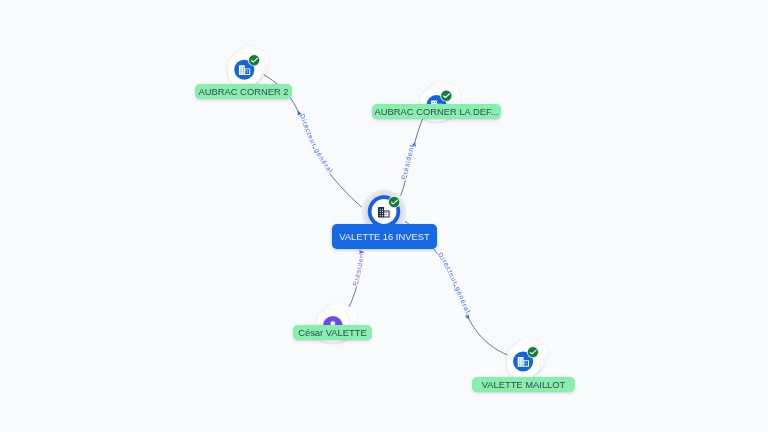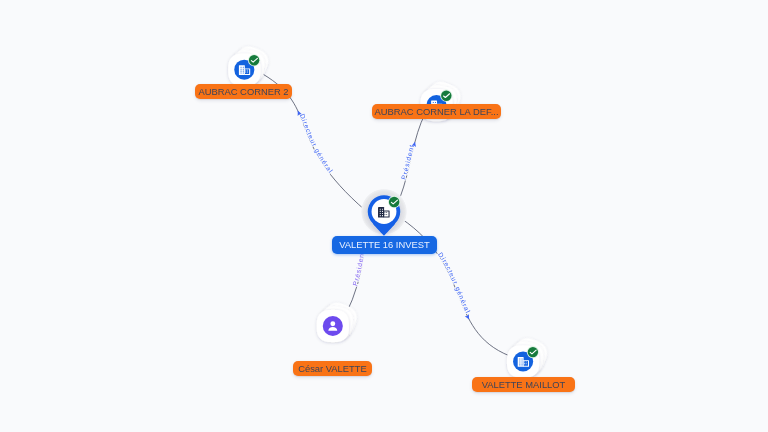--- a/index.html
+++ b/index.html
@@ -7,21 +7,21 @@
   body{width:768px;height:432px;overflow:hidden;background:#f9fafc;
        font-family:"Liberation Sans",sans-serif;}
   #graph{position:relative;width:768px;height:432px;background:#f9fafc;}
   svg.layer{position:absolute;left:0;top:0;width:768px;height:432px;}
   .edge-path{fill:none;stroke:#4a4f63;stroke-width:0.8;}
   .edge-label{font-family:"Liberation Sans",sans-serif;font-size:6.6px;font-weight:400;}
   .node-label{position:absolute;box-sizing:border-box;white-space:nowrap;
      border-radius:5px;font-size:9.4px;line-height:1;
      transform:translateZ(0);
      display:flex;align-items:center;justify-content:center;}
-  .node-label.plain{background:#f97316;color:#3d4459;
+  .node-label.plain{background:#86efac;color:#3d4459;
      box-shadow:0 1.5px 3.5px rgba(45,55,95,.13), 0 0.5px 1px rgba(45,55,95,.08);}
   .node-label.active{background:#1668e3;color:#e9f1ff;
      box-shadow:0 1px 3px rgba(22,104,227,.35);}
 </style>
 </head>
 <body>
 
 <div id="graph">
   <svg class="layer" id="edges-layer" viewBox="0 0 768 432">
       <defs>
@@ -200,17 +200,17 @@
         <g>
           <circle cx="532.9" cy="352.1" r="6.1000000000000005" fill="#dff3e5"></circle>
           <circle cx="532.9" cy="352.1" r="5.2" fill="#167b3c"></circle>
           <path d="M 530.1761904761904 352.39714285714285 L 531.9590476190476 353.932380952381 L 536.1685714285715 350.16857142857145" fill="none" stroke="#ffffff" stroke-width="1.1093333333333335" stroke-linecap="round" stroke-linejoin="round"></path>
         </g>
       </g>
     </svg>
   <div id="labels-layer">
       <div class="node-label plain" style="left: 195px; top: 84px; width: 97px; height: 15px;">AUBRAC CORNER 2</div>
       <div class="node-label plain" style="left: 372px; top: 104px; width: 129px; height: 15px;">AUBRAC CORNER LA DEF...</div>
-      <div class="node-label active" style="left: 332px; top: 236px; width: 105px; height: 18px;">VALETTE 16 INVEST</div>
-      <div class="node-label plain" style="left: 293px; top: 361px; width: 79px; height: 15px;">César VALETTE</div>
+      <div class="node-label active" style="left: 332px; top: 224px; width: 105px; height: 25px;">VALETTE 16 INVEST</div>
+      <div class="node-label plain" style="left: 293px; top: 325px; width: 79px; height: 15px;">César VALETTE</div>
       <div class="node-label plain" style="left: 472px; top: 377px; width: 103px; height: 15px;">VALETTE MAILLOT</div>
     </div>
 </div>
 
 </body></html>

